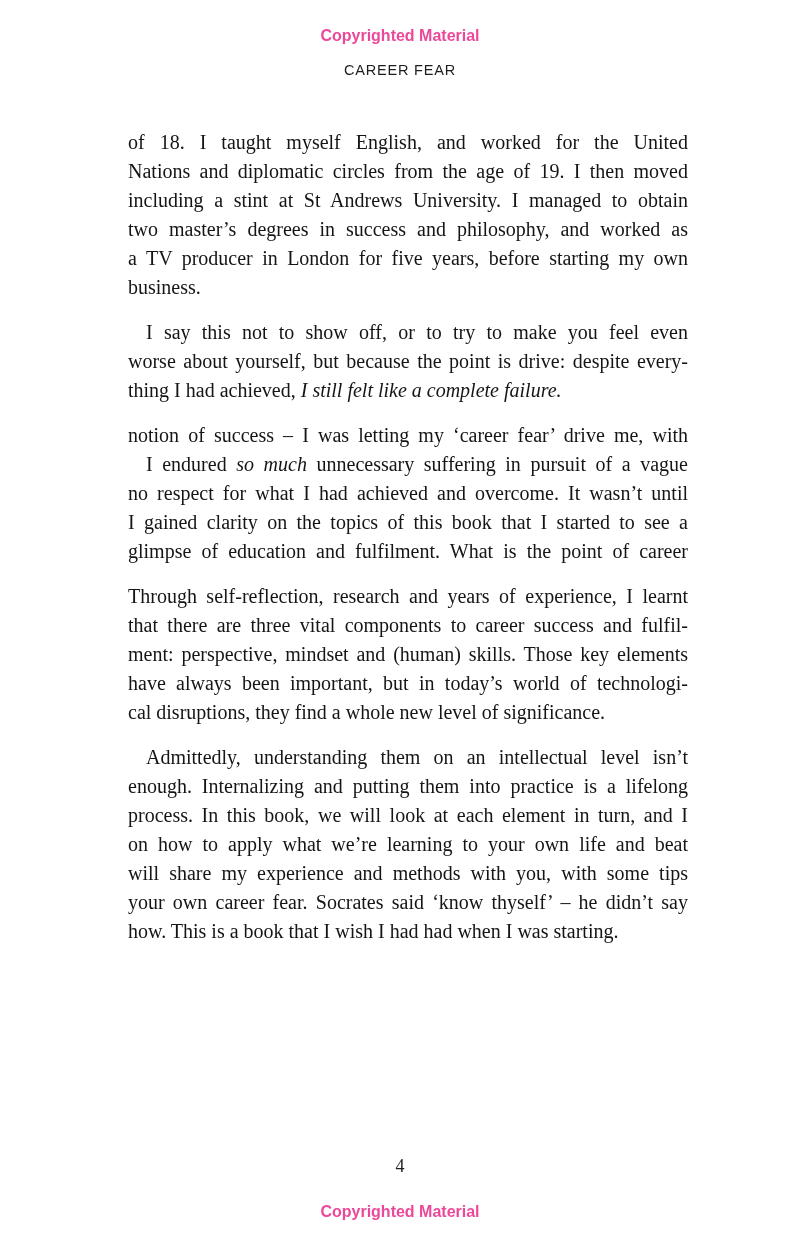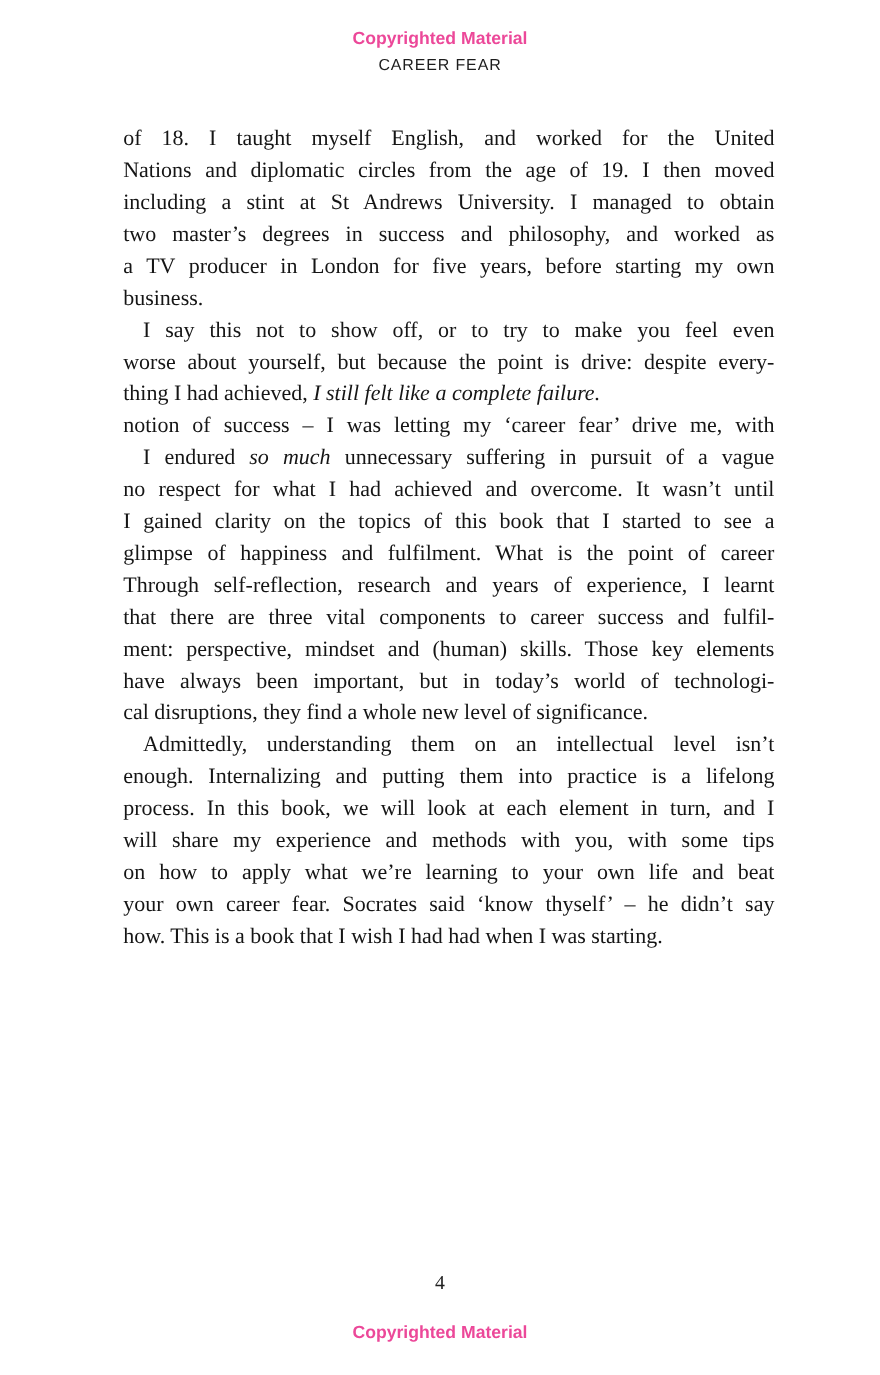--- a/index.html
+++ b/index.html
@@ -19,39 +19,39 @@
     font-family: "Liberation Sans", sans-serif;
     font-size: 16px;
     font-weight: 700;
     color: #ec4899;
   }
   .watermark.top { top: 27px; }
   .watermark.bottom { top: 1203px; }
   .running-head {
     position: absolute;
     left: 0;
-    top: 52px;
+    top: 62px;
     width: 100%;
     text-align: center;
     font-family: "Liberation Sans", sans-serif;
     font-size: 14.5px;
     font-weight: 400;
     letter-spacing: 0.8px;
     color: #1d1d1d;
   }
   .body-text {
     position: absolute;
     left: 112px;
     top: 112px;
     width: 592px;
     color: #151515;
     font-size: 20px;
     line-height: 29px;
   }
-  .paragraph { margin: 0; }
+  .paragraph { margin: 16px; }
   .line {
     text-align: justify;
     text-align-last: justify;
   }
   .line.last { text-align-last: left; }
   .line.first-indent { text-indent: 18px; }
   .line em { font-style: italic; }
   .section-heading {
     font-family: "Liberation Sans", sans-serif;
     font-weight: 400;
@@ -91,35 +91,35 @@
       <div class="paragraph">
         <div class="line first-indent"><span>I say this not to show off, or to try to make you feel even</span></div>
         <div class="line"><span>worse about yourself, but because the point is drive: despite every-</span></div>
         <div class="line last"><span>thing I had achieved, </span><em>I still felt like a complete failure.</em></div>
       </div>
       <div class="paragraph">
         <div class="line"><span>notion of success – I was letting my ‘career fear’ drive me, with</span></div>
         <div class="line first-indent"><span>I endured </span><em>so much</em><span> unnecessary suffering in pursuit of a vague</span></div>
         <div class="line"><span>no respect for what I had achieved and overcome. It wasn’t until</span></div>
         <div class="line"><span>I gained clarity on the topics of this book that I started to see a</span></div>
-        <div class="line"><span>glimpse of happiness and fulfilment. What is the point of career</span></div>
+        <div class="line"><span>glimpse of education and fulfilment. What is the point of career</span></div>
       </div>
       <div class="paragraph">
         <div class="line"><span>Through self-reflection, research and years of experience, I learnt</span></div>
         <div class="line"><span>that there are three vital components to career success and fulfil-</span></div>
         <div class="line"><span>ment: perspective, mindset and (human) skills. Those key elements</span></div>
         <div class="line"><span>have always been important, but in today’s world of technologi-</span></div>
         <div class="line last"><span>cal disruptions, they find a whole new level of significance.</span></div>
       </div>
       <div class="paragraph">
         <div class="line first-indent"><span>Admittedly, understanding them on an intellectual level isn’t</span></div>
         <div class="line"><span>enough. Internalizing and putting them into practice is a lifelong</span></div>
         <div class="line"><span>process. In this book, we will look at each element in turn, and I</span></div>
+        <div class="line"><span>on how to apply what we’re learning to your own life and beat</span></div>
         <div class="line"><span>will share my experience and methods with you, with some tips</span></div>
-        <div class="line"><span>on how to apply what we’re learning to your own life and beat</span></div>
         <div class="line"><span>your own career fear. Socrates said ‘know thyself’ – he didn’t say</span></div>
         <div class="line last"><span>how. This is a book that I wish I had had when I was starting.</span></div>
       </div>
     </div>
 
   <div class="page-number">4</div>
 
   <div class="watermark bottom">Copyrighted Material</div>
 </div>
 

